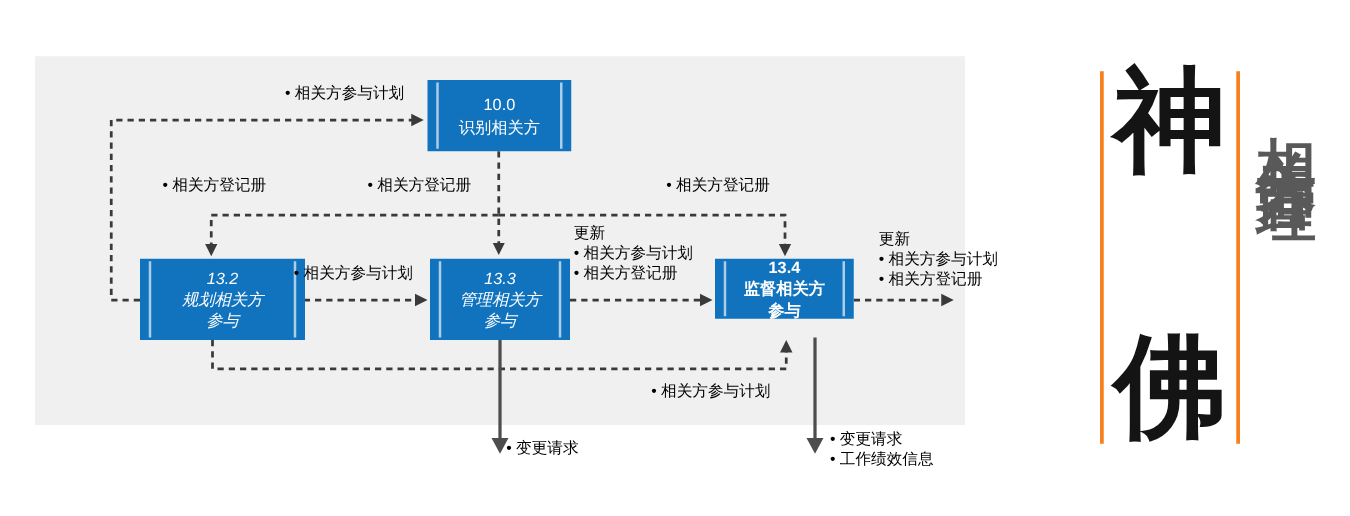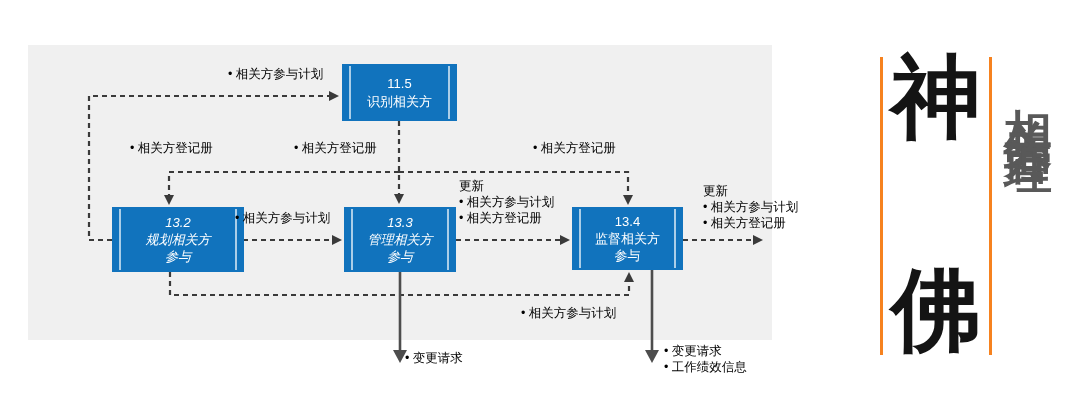--- a/index.html
+++ b/index.html
@@ -13,21 +13,21 @@
 
   
   .pbox { position:absolute; background:#1173bd; color:#ffffff; display:flex; align-items:center; justify-content:center;
           text-align:center; font-size:13px; line-height:1.32; white-space:pre-line; font-weight:400; }
   .pbox::before, .pbox::after { content:""; position:absolute; top:2px; bottom:2px; width:2px; background:rgba(255,255,255,.65); }
   .pbox::before { left:7px; }
   .pbox::after  { right:7px; }
   .box1 { left:342px; top:64px;  width:115px; height:57px; }
   .box2 { left:112px; top:207px; width:132px; height:65px;font-style:italic; }
   .box3 { left:344px; top:207px; width:112px; height:65px;font-style:italic; }
-  .box4 { left:572px; top:207px; width:111px; height:63px; }
+  .box4 { left:572px; top:207px; width:111px; height:48px;font-weight:bold; }
 
   
   .flow-label { position:absolute; font-size:12.5px; color:#000000; white-space:pre-line; line-height:16px; }
   .lbl1  { left:228px; top:66px; }
   .lbl2  { left:130px; top:140px; }
   .lbl3  { left:294px; top:140px; }
   .lbl4  { left:533px; top:140px; }
   .lbl5  { left:235px; top:210px; }
   .lbl6  { left:459px; top:178px; }
   .lbl7  { left:703px; top:183px; }
@@ -75,21 +75,21 @@
 
     <path d="M683 240 L755 240" fill="none" stroke="#3a3a3a" stroke-width="2.2" stroke-dasharray="5 4" marker-end="url(#arrD)"></path>
 
     <path d="M170 272 L170 295 L629 295 L629 280" fill="none" stroke="#3a3a3a" stroke-width="2.2" stroke-dasharray="5 4" marker-end="url(#arrD)"></path>
 
     <path d="M400 272 L400 352" fill="none" stroke="#4d4d4d" stroke-width="2.6" marker-end="url(#arrS)"></path>
 
     <path d="M652 270 L652 352" fill="none" stroke="#4d4d4d" stroke-width="2.6" marker-end="url(#arrS)"></path>
   </svg>
 
-  <div class="pbox box1">11.5
+  <div class="pbox box1">10.0
 识别相关方</div>
   <div class="pbox box2">13.2
 规划相关方
 参与</div>
   <div class="pbox box3">13.3
 管理相关方
 参与</div>
   <div class="pbox box4">13.4
 监督相关方
 参与</div>

